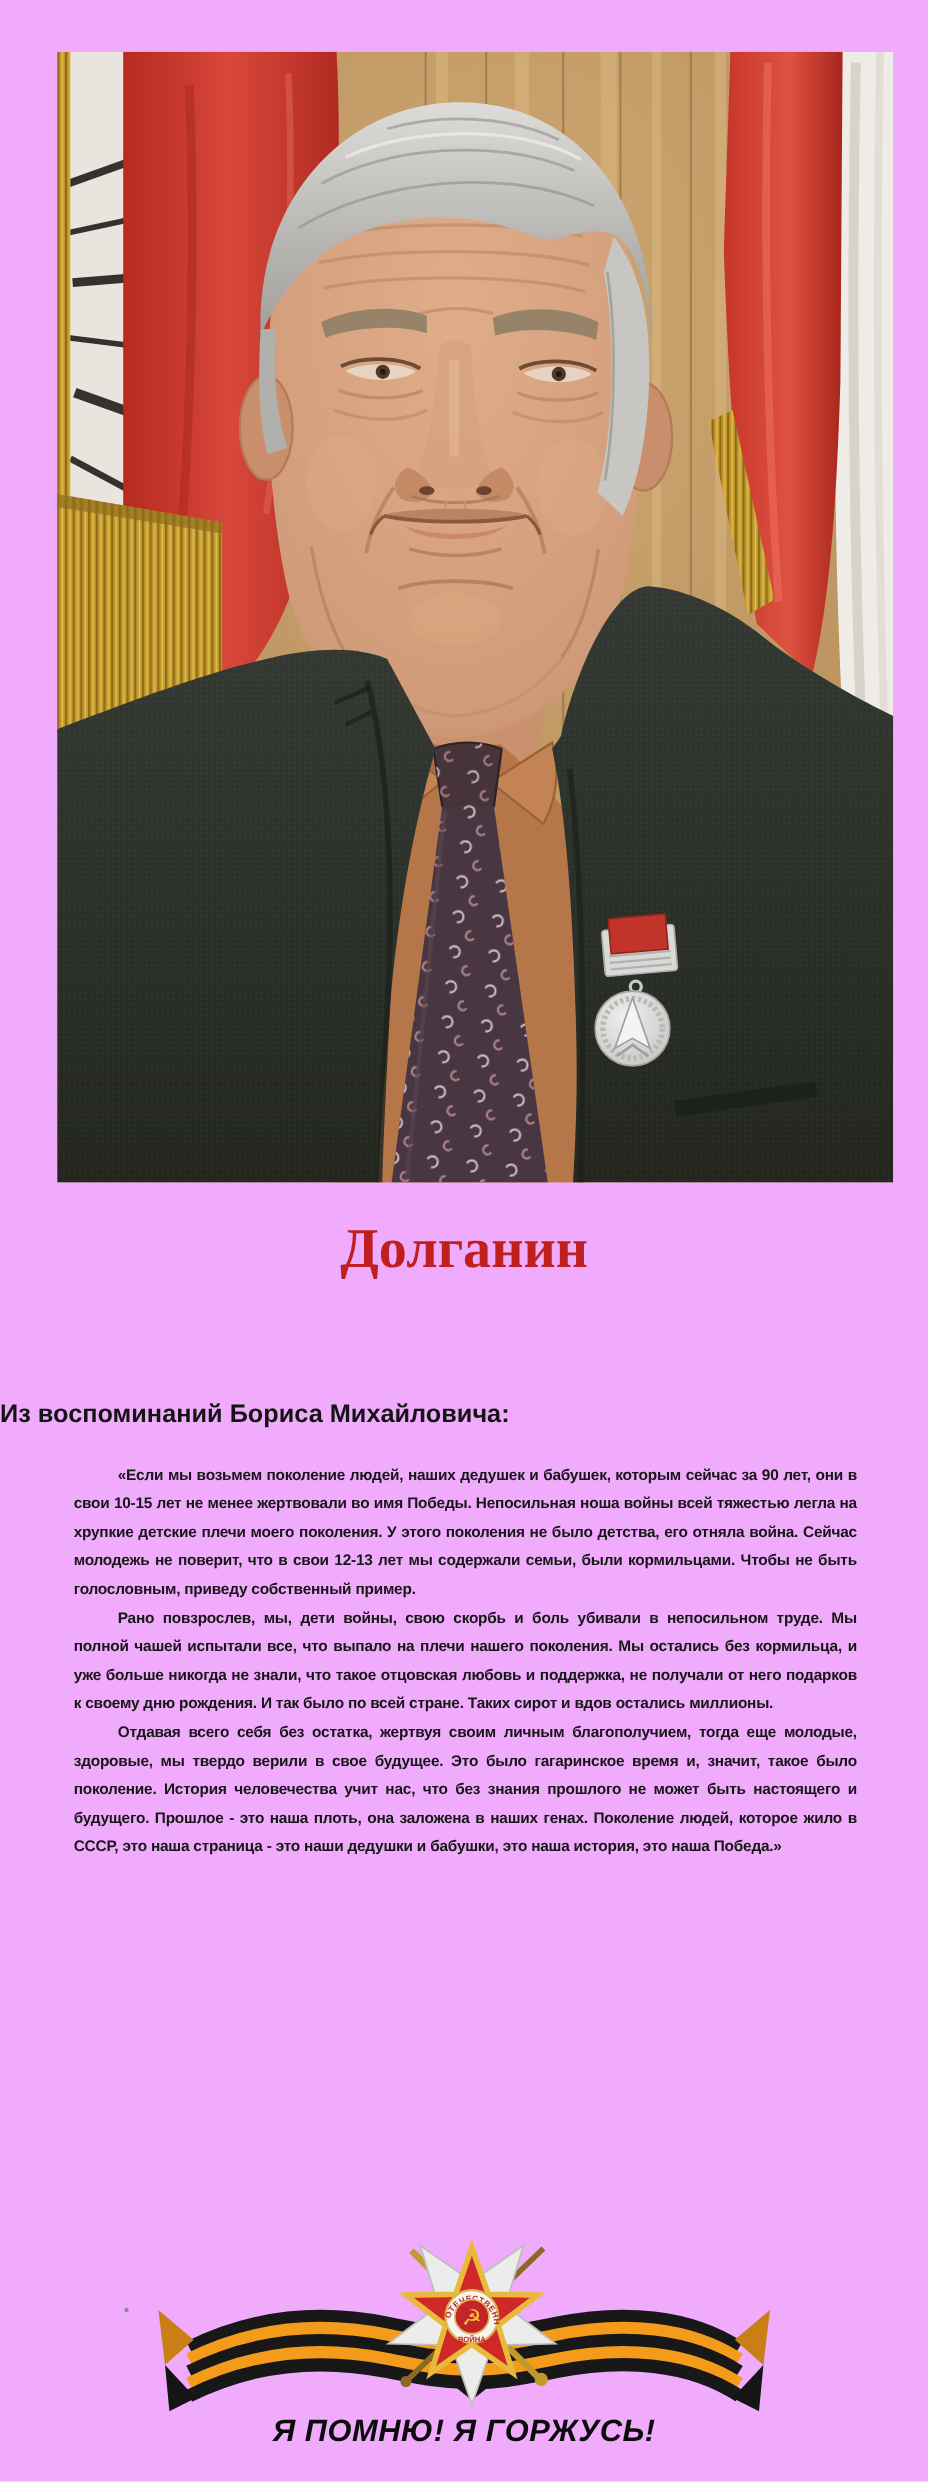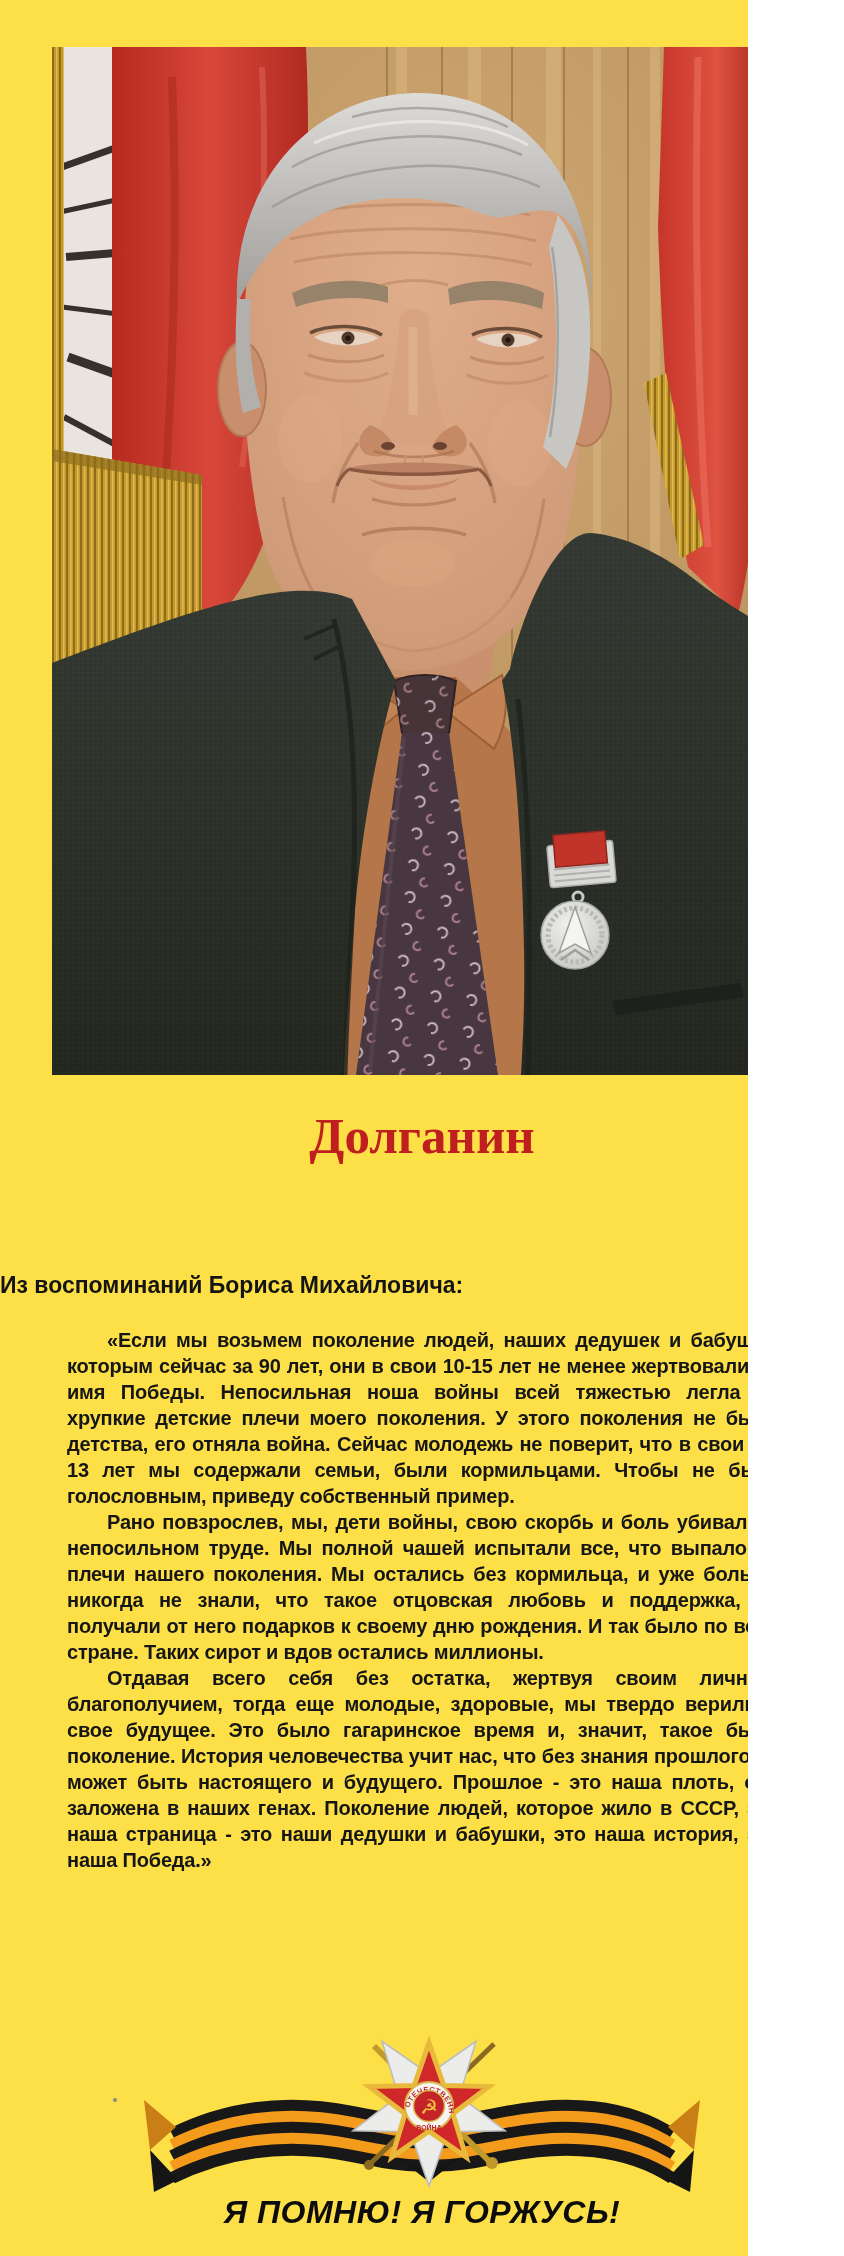--- a/index.html
+++ b/index.html
@@ -1,30 +1,30 @@
 <!DOCTYPE html>
 <html><head>
 <meta charset="utf-8">
 <style>
   html,body{margin:0;padding:0;background:#ffffff;}
-  .page{position:relative;width:748px;height:2256px;background:#fde047;overflow:hidden;
+  .page{position:relative;width:844px;height:2256px;background:#f0abfc;overflow:hidden;
         font-family:"Liberation Sans",sans-serif;}
   .photo{position:absolute;left:52px;top:47px;width:760px;height:1028px;}
   .title{position:absolute;left:0;top:1106px;width:844px;text-align:center;
          font-family:"Liberation Serif",serif;font-weight:bold;
          font-size:51px;line-height:61px;color:#bf1f1f;}
   .subtitle{position:absolute;left:0;top:1272px;width:844px;
             font-weight:bold;font-size:23px;color:#141414;}
   .memoir{position:absolute;left:67px;top:1327px;width:712px;
-          font-size:20px;line-height:26px;font-weight:bold;color:#161616;
+          font-size:14px;line-height:26px;font-weight:bold;color:#161616;
           text-align:justify;letter-spacing:-0.2px;}
   .memoir p{margin:0;text-indent:40px;}
   .logo{position:absolute;left:142px;top:2030px;width:560px;height:220px;}
   .slogan{position:absolute;left:0;top:164px;width:560px;text-align:center;
-          font-weight:bold;font-style:italic;font-size:32px;color:#0c0c0c;
+          font-weight:bold;font-style:italic;font-size:28px;color:#0c0c0c;
           letter-spacing:0.5px;}
   .speck{position:absolute;left:113px;top:2098px;width:4px;height:4px;
          border-radius:50%;background:#8a8a8a;}
   svg{display:block;}
 </style>
 </head>
 <body>
 
 <div class="page">
 

